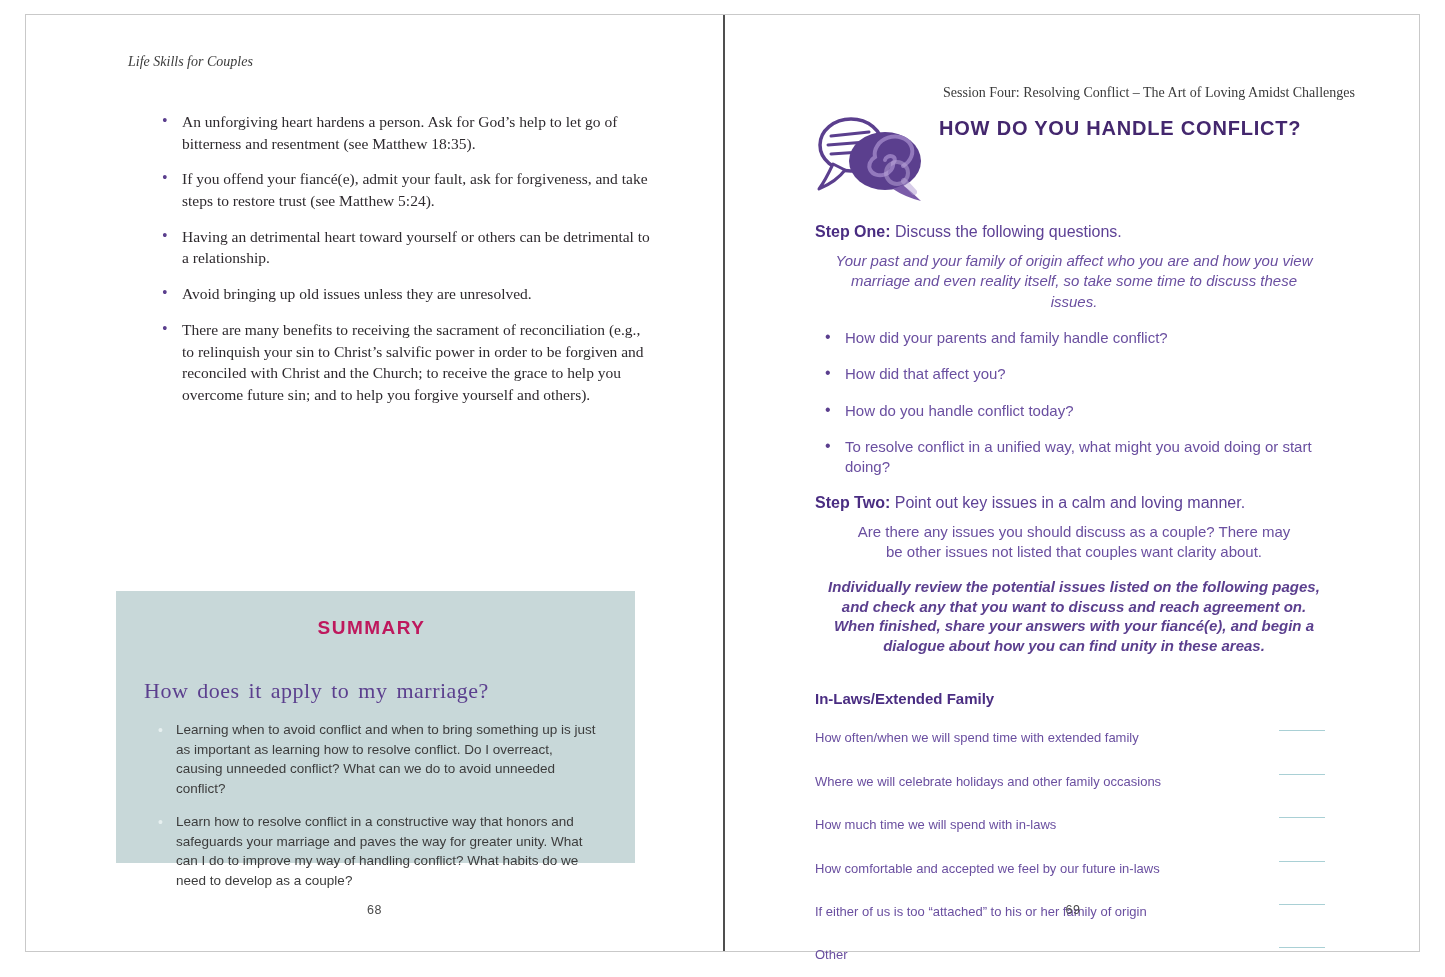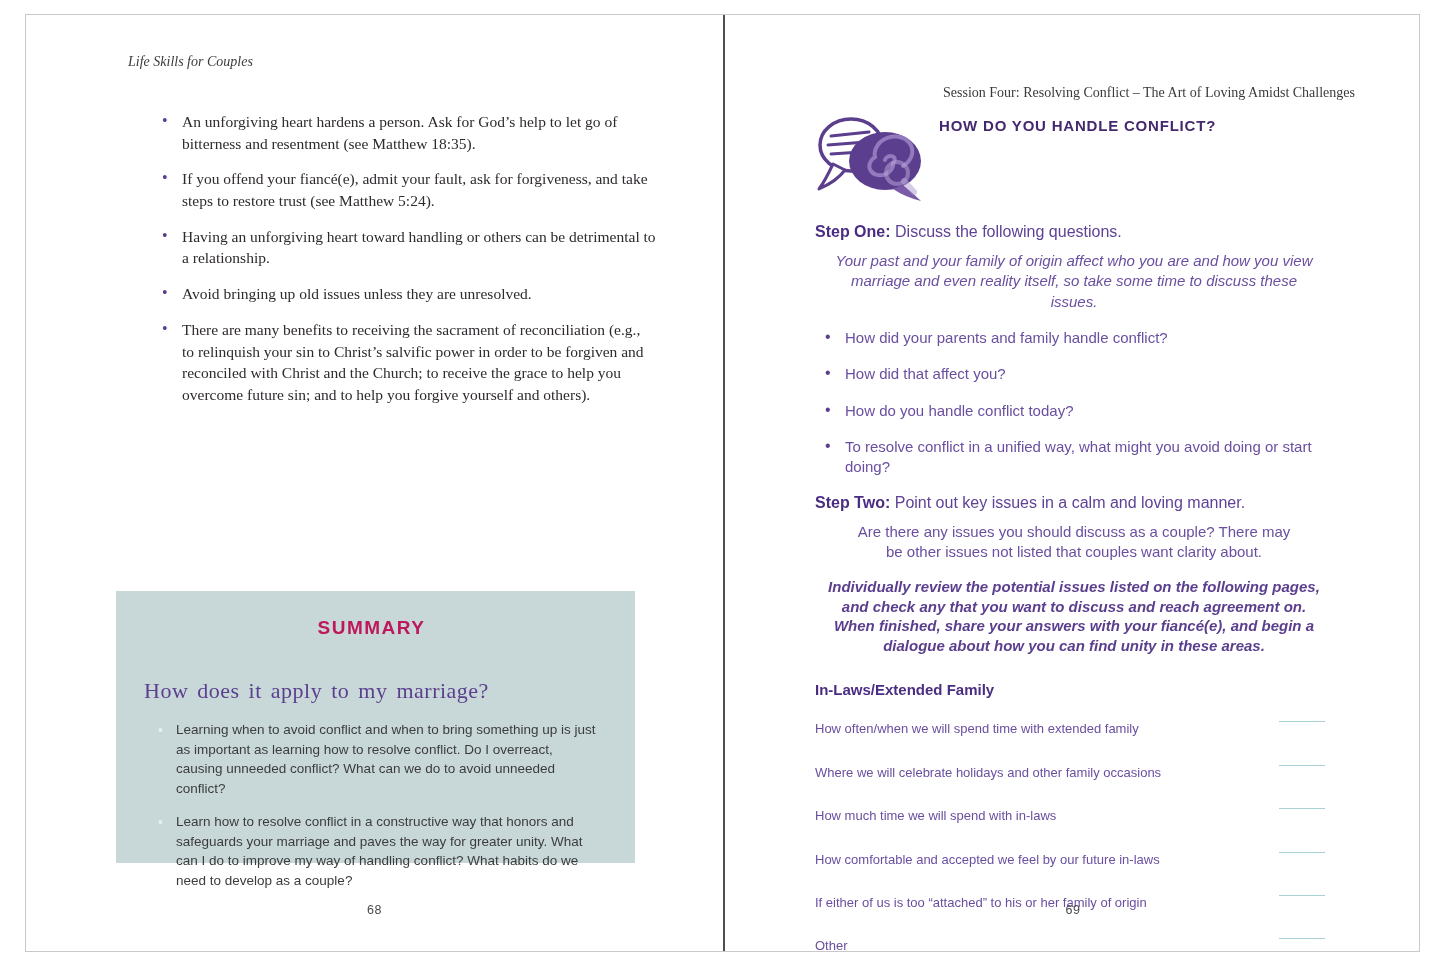--- a/index.html
+++ b/index.html
@@ -133,21 +133,21 @@
     font-style: italic;
     font-size: 45px;
     color: #5b3f8e;
     line-height: 1.05;
     letter-spacing: 1px;
     white-space: nowrap;
   }
   .activity-subtitle {
     margin-top: 8px;
     font-weight: bold;
-    font-size: 15px;
+    font-size: 20px;
     letter-spacing: 0.8px;
     color: #44276e;
   }
 
   .rp-flow {
     position: absolute; left: 90px; top: 208px;
     width: 518px;
   }
   .step-line {
     font-size: 16px;
@@ -187,21 +187,21 @@
     margin: 0 auto 16px auto;
     max-width: 448px;
   }
   .instruction {
     font-style: italic;
     font-weight: bold;
     font-size: 15px;
     color: #5b3f8e;
     text-align: center;
     line-height: 1.3;
-    margin: 0 auto 26px auto;
+    margin: 0 auto 35px auto;
     max-width: 500px;
   }
 
   .cl-heading {
     font-weight: bold;
     font-size: 15px;
     color: #4a2d82;
     margin-bottom: 10px;
   }
   .cl-row {
@@ -239,21 +239,21 @@
 
 <div class="canvas">
   <div class="spread">
 
     <div class="page page-left">
       <div class="lp-header">Life Skills for Couples</div>
 
       <ul class="lp-bullets">
         <li>An unforgiving heart hardens a person. Ask for God’s help to let go of bitterness and resentment (see Matthew 18:35).</li>
         <li>If you offend your fiancé(e), admit your fault, ask for forgiveness, and take steps to restore trust (see Matthew 5:24).</li>
-        <li>Having an unforgiving heart toward handling or others can be detrimental to a relationship.</li>
+        <li>Having an detrimental heart toward yourself or others can be detrimental to a relationship.</li>
         <li>Avoid bringing up old issues unless they are unresolved.</li>
         <li>There are many benefits to receiving the sacrament of reconciliation (e.g., to relinquish your sin to Christ’s salvific power in order to be forgiven and reconciled with Christ and the Church; to receive the grace to help you overcome future sin; and to help you forgive yourself and others).</li>
       </ul>
 
       <div class="summary-box">
         <div class="summary-title">SUMMARY</div>
         <div class="summary-heading">How does it apply to my marriage?</div>
         <ul class="summary-bullets">
           <li>Learning when to avoid conflict and when to bring something up is just as important as learning how to resolve conflict. Do I overreact, causing unneeded conflict? What can we do to avoid unneeded conflict?</li>
           <li>Learn how to resolve conflict in a constructive way that honors and safeguards your marriage and paves the way for greater unity. What can I do to improve my way of handling conflict? What habits do we need to develop as a couple?</li>

